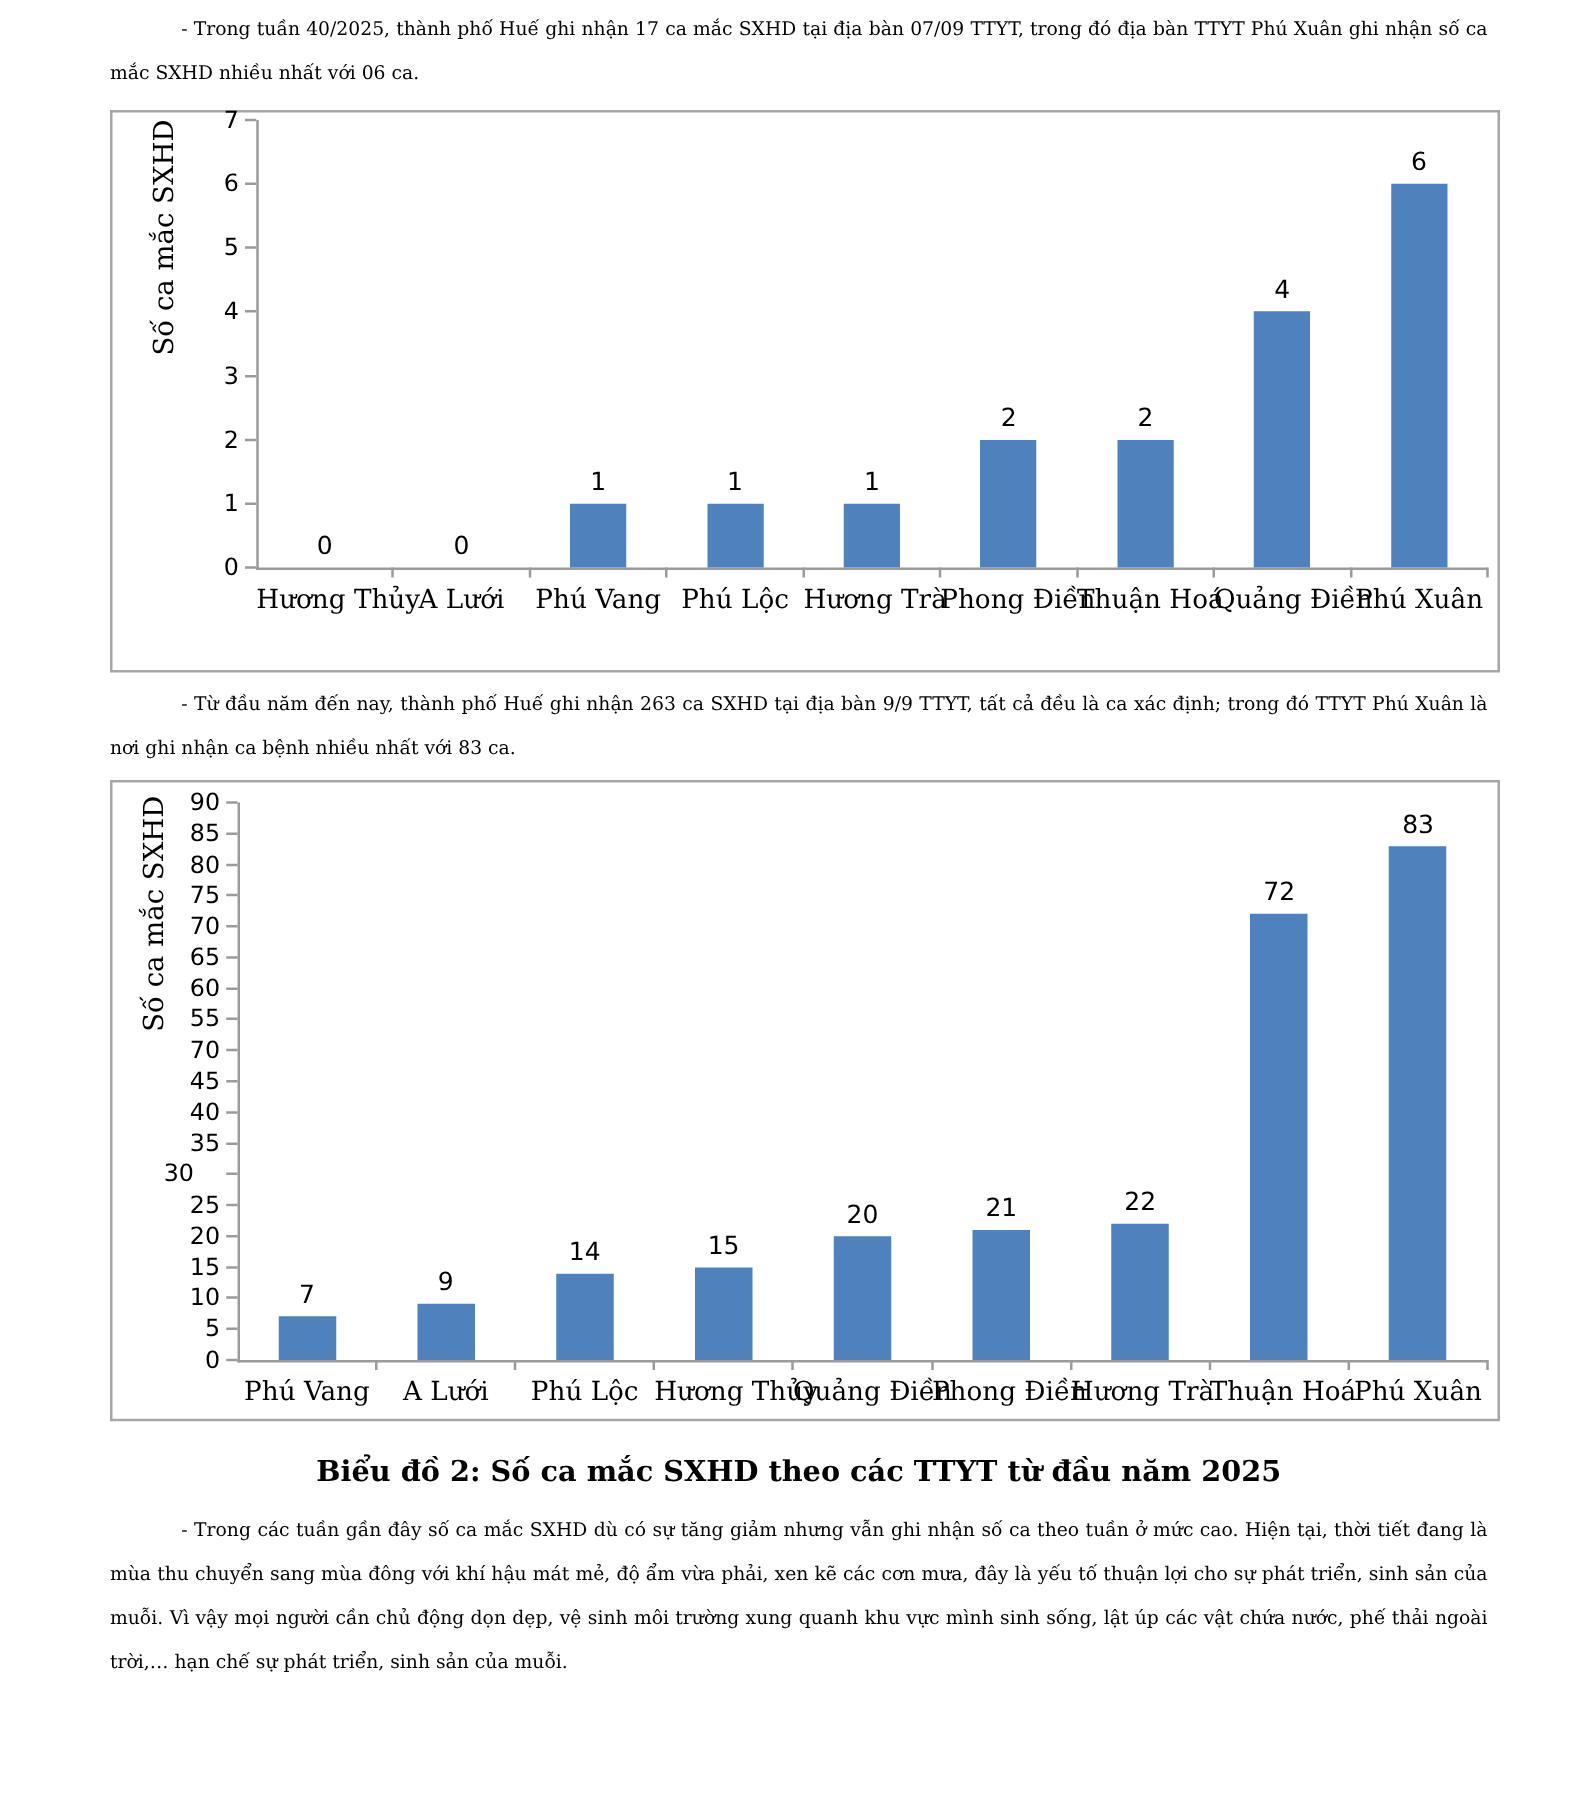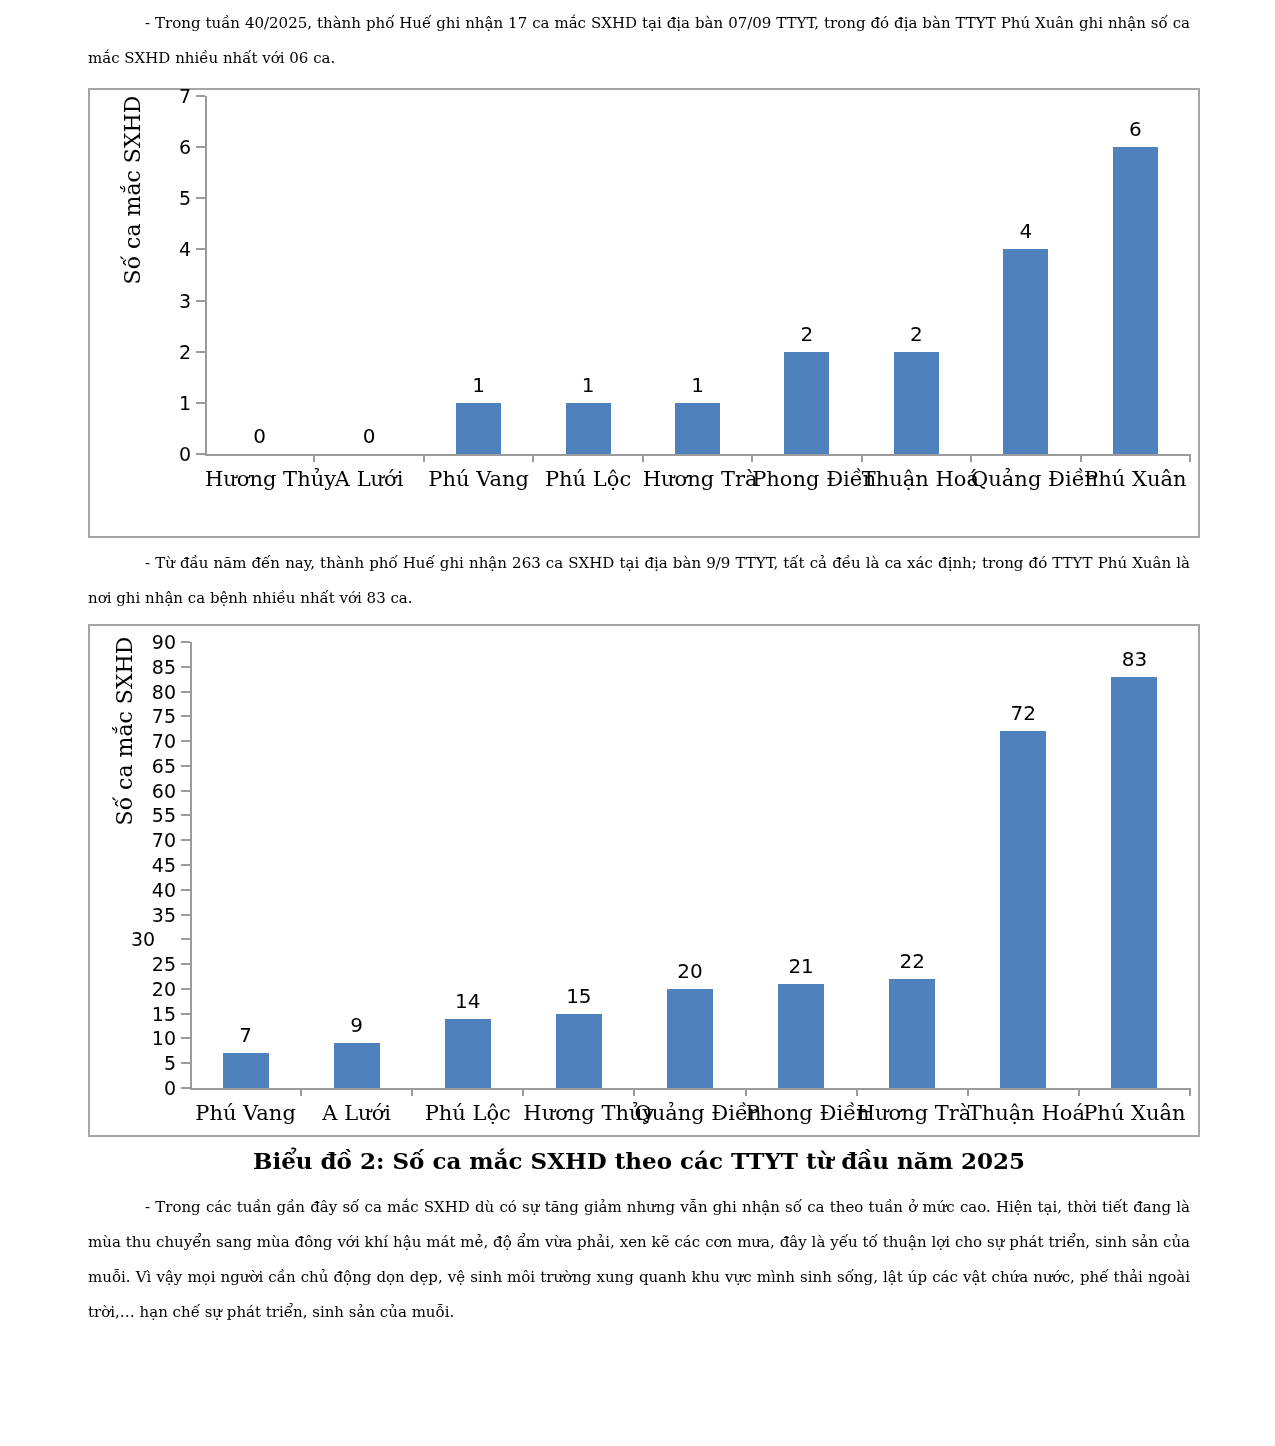--- a/index.html
+++ b/index.html
@@ -19,21 +19,21 @@
     text-indent: 57px;
   }
 
   .caption {
     font-size: 23px;
     font-weight: bold;
     text-align: center;
     line-height: 35px;
   }
   .caption.first { margin-top: 14px; }
-  .caption.tight { margin-top: 6px; }
+  .caption.tight { margin-top: 23px; }
 
   .chart-frame {
     position: relative;
     width: 1112px;
     background: #ffffff;
     border: 2px solid #a6a6a6;
   }
   .chart-frame.c1 { height: 450px; margin-top: 12px; }
   .chart-frame.c2 { height: 513px; margin-top: 8px; }
   .mt8  { margin-top: 8px; }

